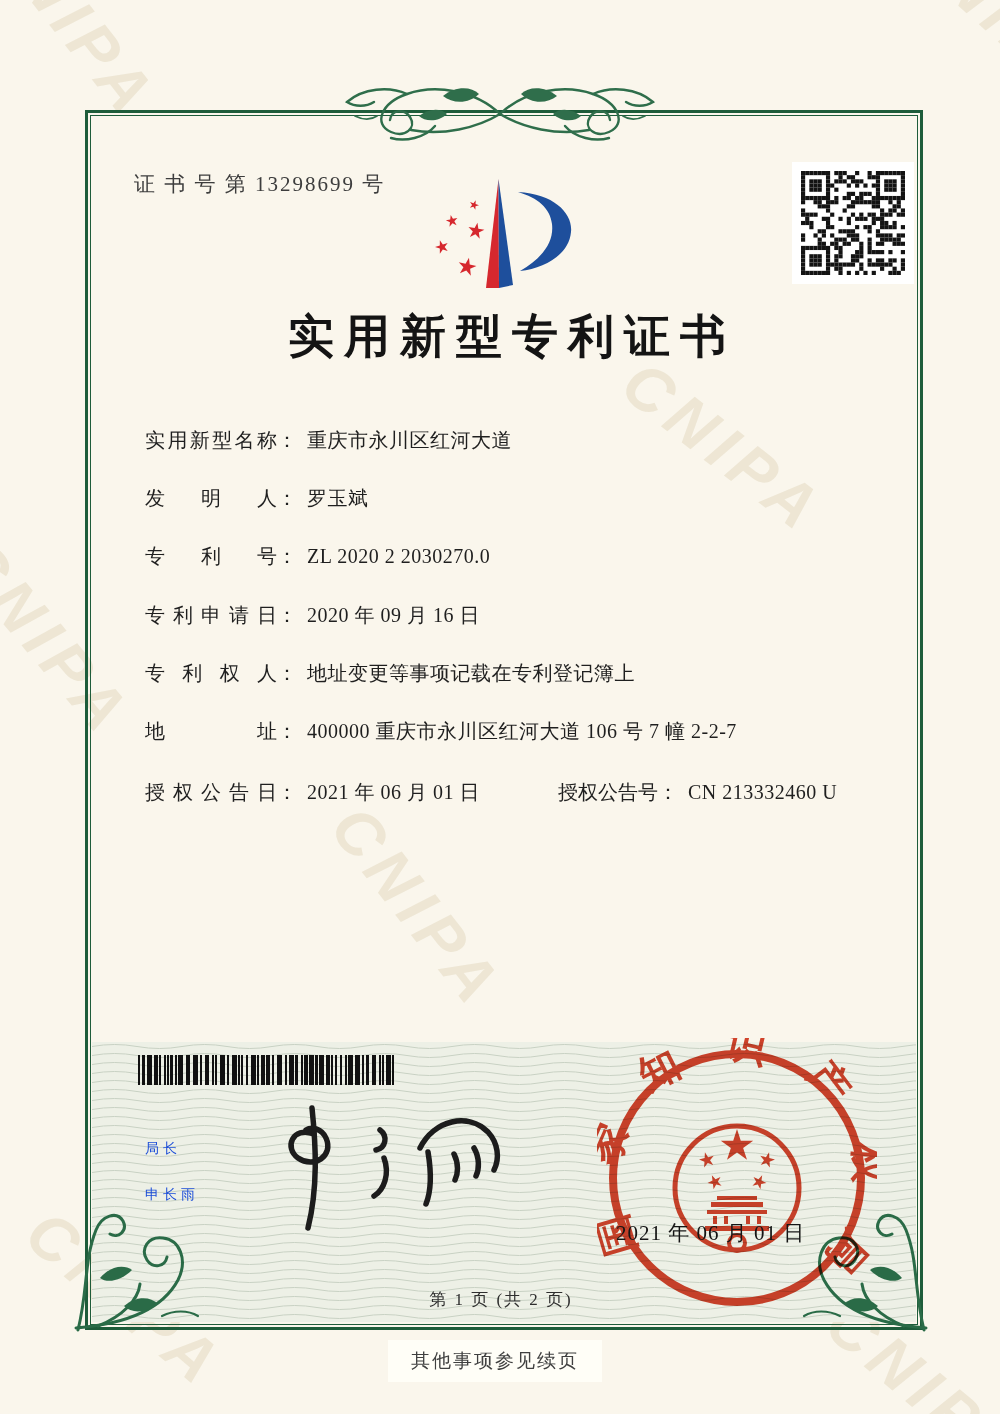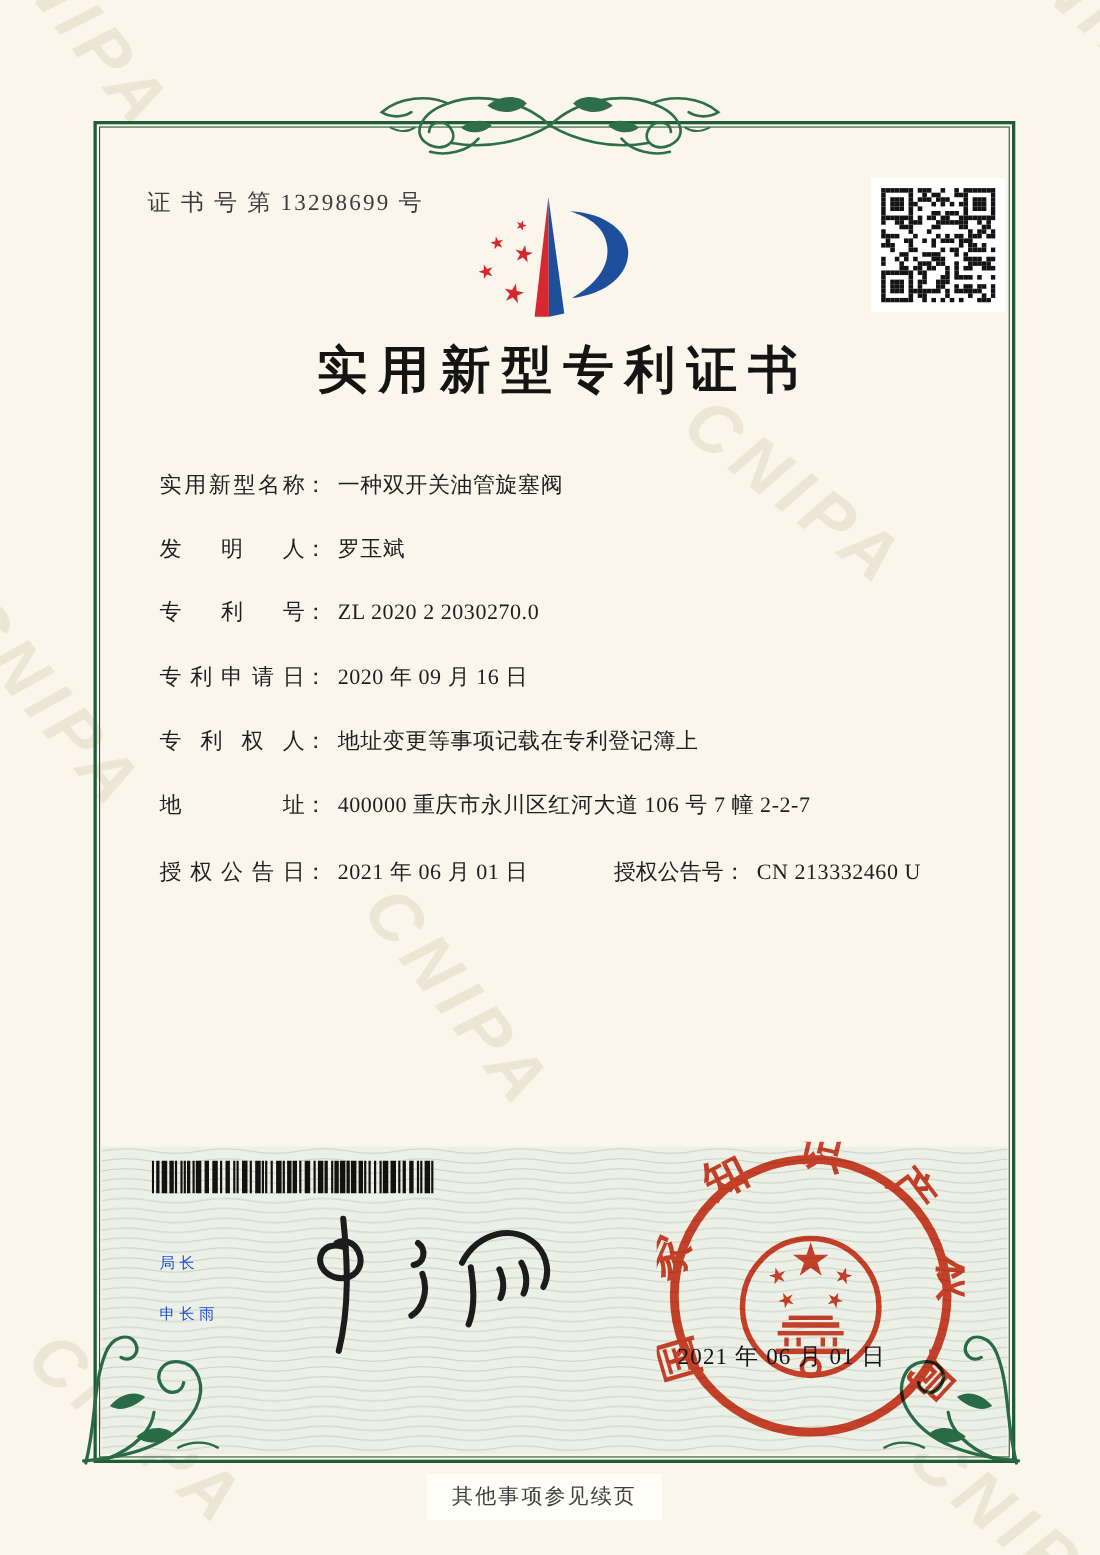--- a/index.html
+++ b/index.html
@@ -441,21 +441,21 @@
   <div class="frow" style="top:427px;">
     <span class="flabel">
         <span>实</span>
         <span>用</span>
         <span>新</span>
         <span>型</span>
         <span>名</span>
         <span>称</span>
       </span>
       <span class="fcolon">：</span>
-    <span class="fvalue">一种双开关油管旋塞阀</span>
+    <span class="fvalue">重庆市永川区红河大道</span>
   </div>
   <div class="frow" style="top:485px;">
     <span class="flabel">
         <span>发</span>
         <span>明</span>
         <span>人</span>
       </span>
       <span class="fcolon">：</span>
     <span class="fvalue">罗玉斌</span>
   </div>
@@ -608,17 +608,18 @@
         <rect x="-13" y="6" width="4" height="8"></rect>
         <rect x="9" y="6" width="4" height="8"></rect>
         <rect x="20" y="6" width="4" height="8"></rect>
         <rect x="-32" y="16" width="64" height="5"></rect>
       </g>
       <circle cx="140" cy="205" r="8" fill="none" stroke="#d23a21" stroke-width="4"></circle>
     </g>
   </svg>
   <div class="seal-date">2021 年 06 月 01 日</div>
 
+  <div class="page-info">第 1 页 (共 2 页)</div>
   <div class="footer-note">
     <span>其他事项参见续页</span>
   </div>
 
 </div>
 
 </body></html>

